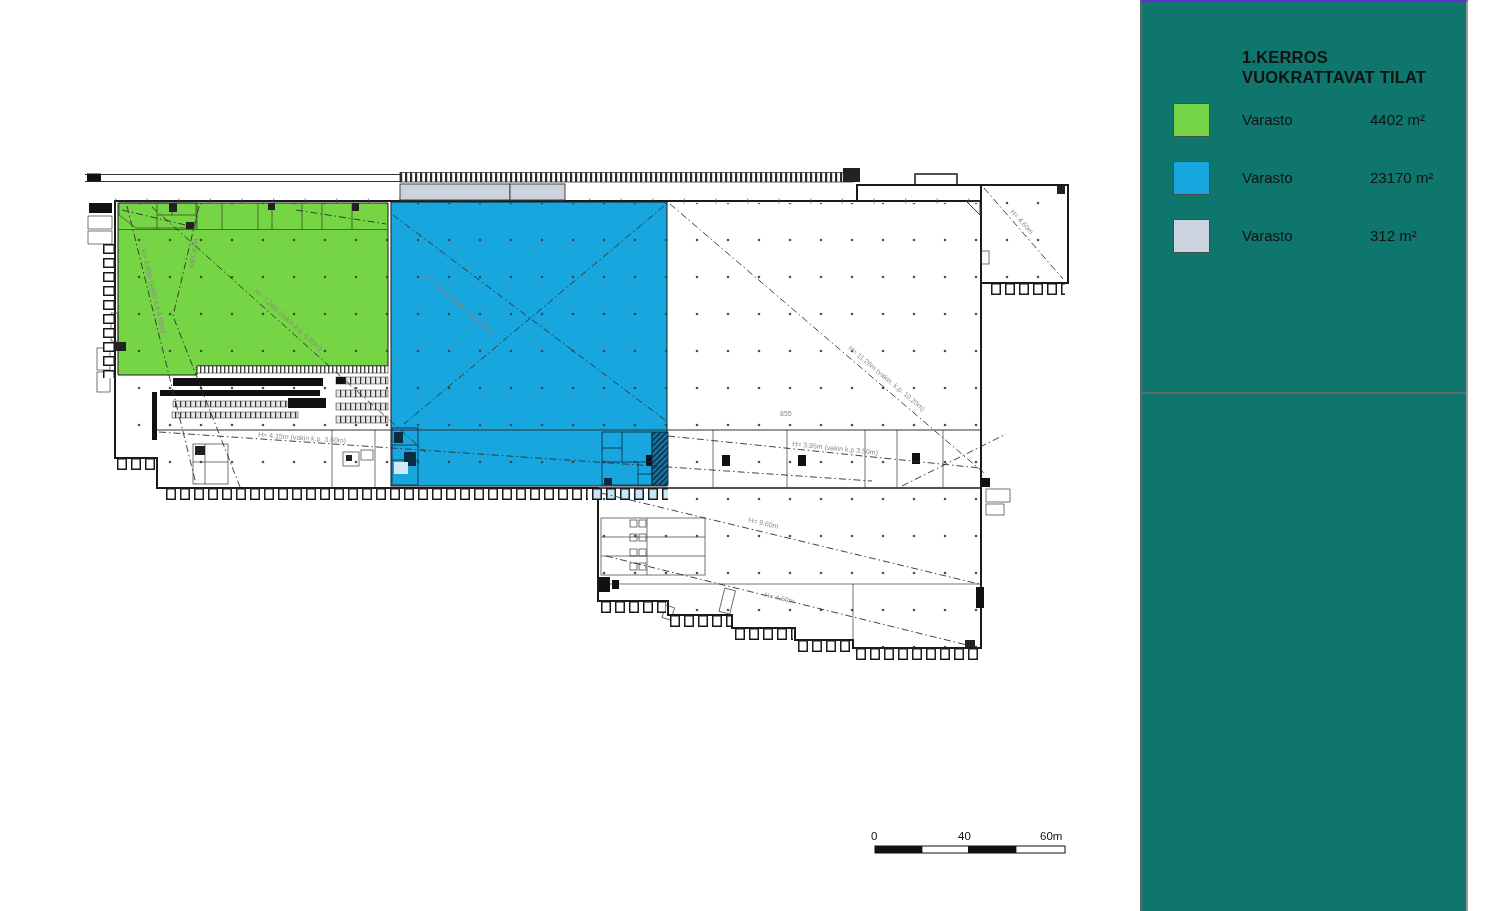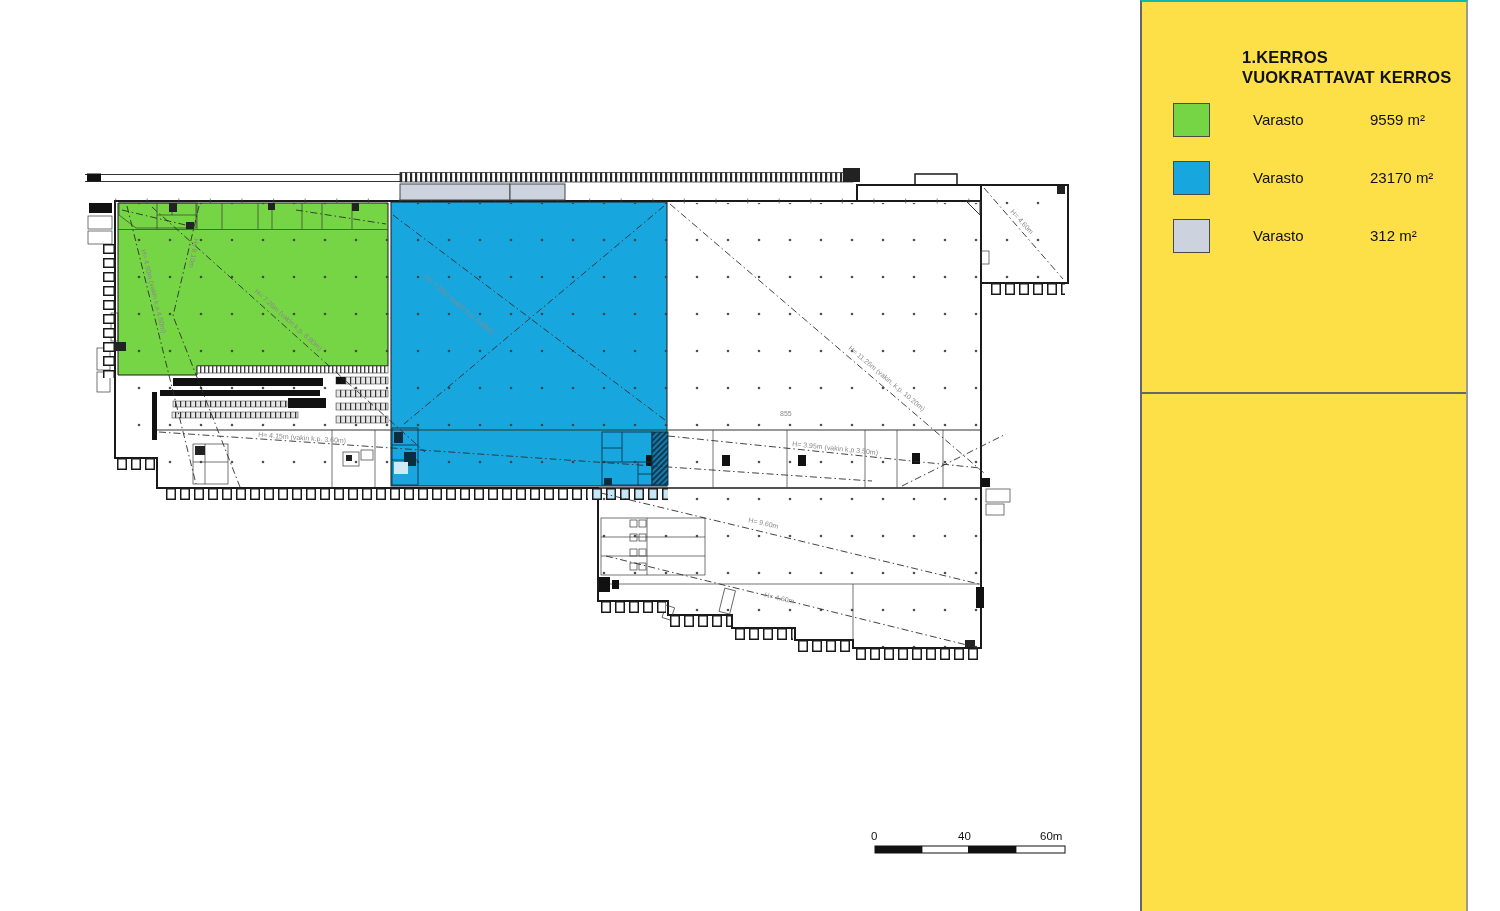--- a/index.html
+++ b/index.html
@@ -14,28 +14,28 @@
   .dd{stroke:#2e2e2e;stroke-width:.9;fill:none;stroke-dasharray:7 3 1.5 3}
   .dkO{stroke:#1a1a1a;stroke-width:12;stroke-dasharray:10 4;fill:none}
   .dkI{stroke:#fff;stroke-width:9;stroke-dasharray:7 7;stroke-dashoffset:-1.5;fill:none}
   .dkIb{stroke:#c7e7f7}
   .drm{stroke:#0b3550;stroke-width:.9;fill:none}
   .ann{font-size:7px;fill:#8a8a8a;}
   .sc{font-size:11.5px;fill:#111;}
   .blk{fill:#111;}
   
   .panel{position:absolute;left:1140px;top:0;width:328px;height:911px;
-         border-left:2px solid #666;border-top:2px solid #14b8a6;border-right:2px solid #9a9a9a;
-         box-sizing:border-box;background:#fde047;}
+         border-left:2px solid #666;border-top:2px solid #6d28d9;border-right:2px solid #9a9a9a;
+         box-sizing:border-box;background:#0f766e;}
   .divider{position:absolute;left:0;top:390px;width:100%;height:2px;background:#666;}
   .legend-title{position:absolute;left:100px;top:45px;font-size:16.5px;font-weight:bold;
                 line-height:20px;color:#111;letter-spacing:.2px;white-space:nowrap;}
   .lrow{position:absolute;left:0;width:100%;height:36px;}
   .sw{position:absolute;left:31px;top:0;width:37px;height:34px;border:1.6px solid #4a4a4a;box-sizing:border-box;}
-  .lbl{position:absolute;left:111px;top:8px;font-size:15px;color:#111;}
+  .lbl{position:absolute;left:100px;top:8px;font-size:15px;color:#111;}
   .val{position:absolute;left:228px;top:8px;font-size:15px;color:#111;}
   .sitemap{left:1150px;top:578px;}
 </style>
 </head>
 <body>
 
 <svg width="1140" height="911" viewBox="0 0 1140 911">
   <defs>
     <pattern id="dots" width="31" height="37" patternUnits="userSpaceOnUse">
       <circle cx="15" cy="18" r="1.3" fill="#3d3d3d"></circle>
@@ -338,27 +338,27 @@
     <line x1="1410" y1="618" x2="1438" y2="618"></line>
     <line x1="1414" y1="608" x2="1434" y2="628"></line>
   </g>
 </svg>
 
 <div class="panel">
   <div class="divider"></div>
 
   <div class="legend-title">
     <div>1.KERROS</div>
-    <div>VUOKRATTAVAT KERROS</div>
+    <div>VUOKRATTAVAT TILAT</div>
   </div>
 
   <div class="lrow" style="top:101px">
     <span class="sw" style="background:#76d544"></span>
     <span class="lbl">Varasto</span>
-    <span class="val">9559 m²</span>
+    <span class="val">4402 m²</span>
   </div>
 
   <div class="lrow" style="top:159px">
     <span class="sw" style="background:#18a6de"></span>
     <span class="lbl">Varasto</span>
     <span class="val">23170 m²</span>
   </div>
 
   <div class="lrow" style="top:217px">
     <span class="sw" style="background:#ccd3de"></span>

